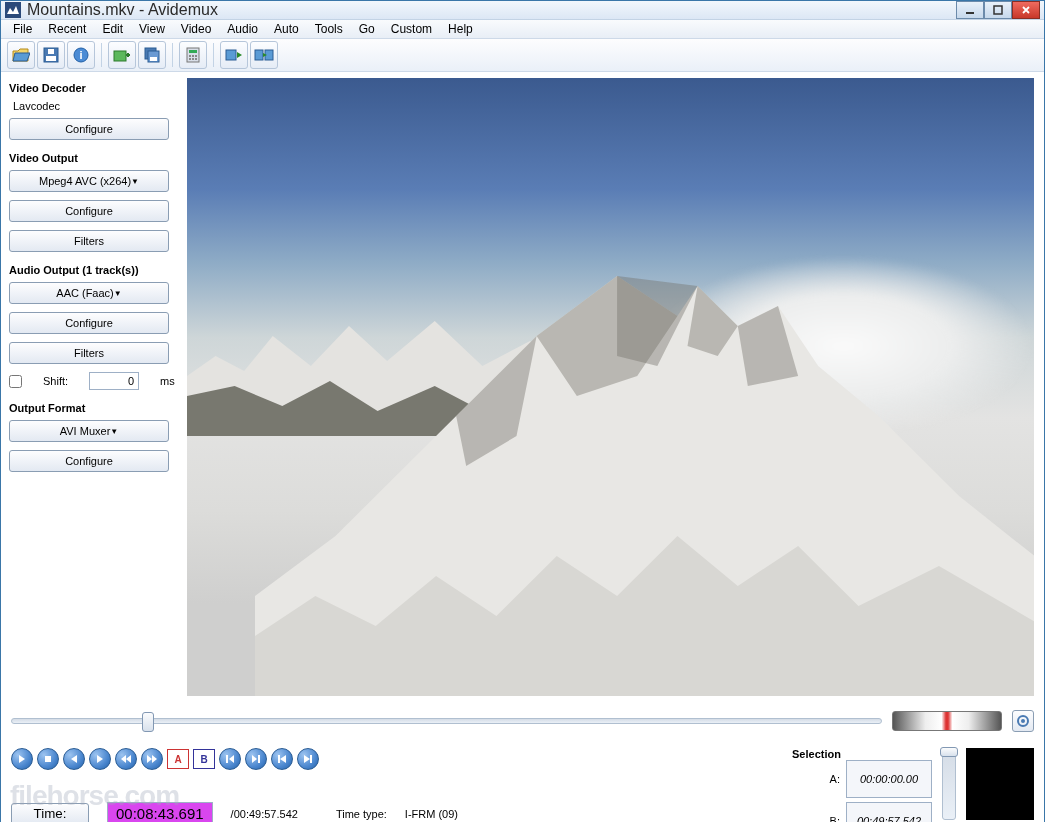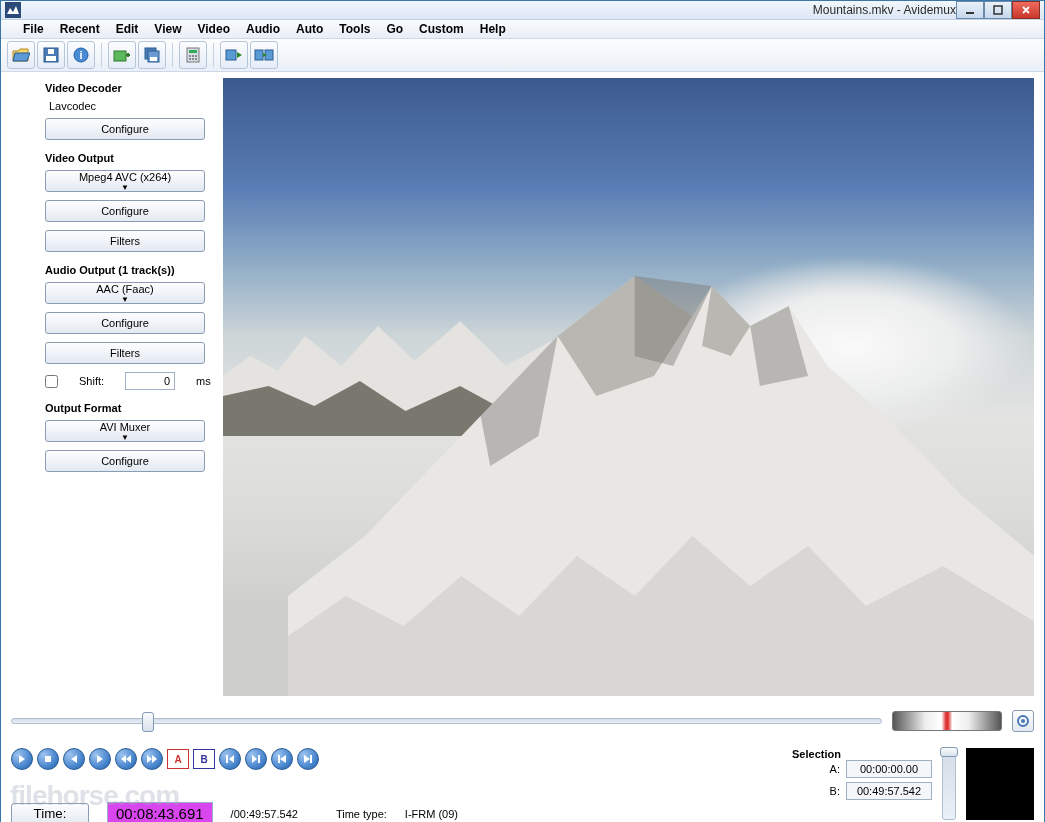--- a/index.html
+++ b/index.html
@@ -2,40 +2,40 @@
 <html><head>
 <meta charset="utf-8">
 <style>
 * { box-sizing: border-box; margin: 0; padding: 0; }
 body { font-family: "Segoe UI", Tahoma, sans-serif; font-size: 11px; background: #dde5ee; overflow: hidden; width: 1045px; height: 822px; }
 
 .window { width: 1045px; height: 822px; background: #fff; border: 1px solid #3a76a8; display: flex; flex-direction: column; }
 
 .titlebar { height: 28px; background: linear-gradient(#f2f7fc, #dce7f5); display: flex; align-items: center; padding: 0 4px; border-bottom: 1px solid #c3d3e5; }
 .titlebar-icon { width: 16px; height: 16px; margin-right: 6px; }
-.titlebar-text { flex: 1; font-size: 12px; color: #2b2b2b; text-align: right; }
+.titlebar-text { flex: 1; font-size: 16px; color: #2b2b2b; }
 .win-controls { display: flex; gap: 0; }
 .win-btn { width: 28px; height: 18px; border: 1px solid #6b8aab; background: linear-gradient(#e9f1fa,#c6d8ec); display: flex; align-items: center; justify-content: center; font-size: 10px; cursor: pointer; }
 .win-btn.close { background: linear-gradient(#ef6b5f,#c8372a); color: #fff; border-color: #8a2e24; border-top-right-radius: 0; }
 .win-btn svg { width: 10px; height: 10px; }
 
-.menubar { height: 21px; background: linear-gradient(#f9fbfd,#e8eef6); border-bottom: 1px solid #cdd9e8; display: flex; align-items: center; padding: 0 14px; font-weight: bold; }
+.menubar { height: 21px; background: linear-gradient(#f9fbfd,#e8eef6); border-bottom: 1px solid #cdd9e8; display: flex; align-items: center; padding: 0 4px; }
 .menubar span { padding: 2px 8px; font-size: 12px; cursor: pointer; }
 
 .toolbar { height: 34px; background: linear-gradient(#fdfdfe,#eaf0f8); border-bottom: 1px solid #cdd9e8; display: flex; align-items: center; padding: 2px 6px; gap: 2px; }
 .tool-btn { width: 28px; height: 28px; border: 1px solid #b6c6da; background: linear-gradient(#fcfdff,#e5ecf6); border-radius: 3px; display: flex; align-items: center; justify-content: center; cursor: pointer; }
 .tool-sep { width: 1px; height: 24px; background: #c3d3e5; margin: 0 4px; }
 
-.content { flex: 1; display: flex; background: #fff; padding-left: 36px; }
+.content { flex: 1; display: flex; background: #fff; }
 
 .sidebar { width: 186px; padding: 6px 8px; display: flex; flex-direction: column; gap: 4px; font-size: 11px; }
 .section-title { font-weight: bold; margin-top: 4px; margin-bottom: 2px; }
 .section-text { padding-left: 4px; margin-bottom: 2px; }
 .side-btn, .side-select { width: 160px; height: 22px; border: 1px solid #8a9db3; background: linear-gradient(#fdfdfe,#e3e9f2); border-radius: 3px; font-size: 11px; cursor: pointer; margin-bottom: 4px; display: flex; align-items: center; justify-content: center; }
-.side-select { justify-content: center; padding: 0 6px; flex-direction: column; }
+.side-select { justify-content: center; padding: 0 6px; }
 .side-select .arrow { font-size: 8px; }
 .shift-row { display: flex; align-items: center; gap: 21px; margin-bottom: 4px; }
 .shift-row input[type=checkbox] { margin: 0; }
 .shift-row .num { width: 50px; height: 18px; border: 1px solid #9eb0c6; background: #fff; text-align: right; padding: 0 4px; font-size: 11px; }
 
 .video-area { flex: 1; padding: 6px 10px 6px 0; }
 .video-frame { width: 100%; height: 618px; background: linear-gradient(to bottom, #3b5a8f 0%, #5a7db5 18%, #8facc6 30%, #ced6d8 42%, #e3e3e2 55%, #dcdcda 70%, #cfcfce 85%); position: relative; overflow: hidden; }
 .mountain-back { position:absolute; bottom:260px; left:0; width:45%; height:140px; }
 .mountain-back svg { width:100%; height:100%; }
 .clouds { position:absolute; right:0; bottom:260px; width:45%; height:180px; background: radial-gradient(ellipse at center,#fafafa 0%,#eceded 40%,rgba(236,237,237,0) 70%); filter: blur(3px); }
@@ -57,21 +57,21 @@
 .marker-b { border-color:#339; color:#339; }
 
 .time-row { display: flex; align-items: center; gap: 18px; margin-top: 32px; font-size: 11px; }
 .time-btn { width: 78px; height: 22px; border: 1px solid #8a9db3; background: linear-gradient(#fdfdfe,#e3e9f2); border-radius: 3px; cursor: pointer; display:flex; align-items:center; justify-content:center; }
 .time-field { border: 1px solid #9eb0c6; background: #d946ef; padding: 2px 8px; font-size: 15px; min-width: 86px; text-align:center; }
 
 .right-info { margin-left: auto; display: flex; align-items: flex-start; gap: 10px; }
 .selection-block { font-size: 11px; text-align: right; }
 .selection-block .sel-title { font-weight: bold; text-align: left; width:140px; }
 .sel-row { display: flex; align-items: center; justify-content: flex-end; gap: 6px; margin-bottom: 4px; }
-.sel-val { border: 1px solid #9eb0c6; background: #f4f6fa; padding: 2px 8px; min-width: 86px; text-align:center; }
+.sel-val { border: 1px solid #9eb0c6; background: #f4f6fa; padding: 12px 8px; min-width: 86px; text-align:center;font-style:italic; }
 .vol-slider { width: 14px; height: 72px; background: linear-gradient(#d4dce6,#eaf0f7); border:1px solid #b0bfd0; border-radius:3px; position:relative; cursor:pointer; }
 .vol-thumb { position:absolute; top:-2px; left:-3px; width:18px; height:10px; background:linear-gradient(#fbfcfd,#d8e1ec); border:1px solid #8298b3; border-radius:3px; }
 .preview-box { width: 68px; height: 72px; background: #000; }
 
 .watermark { position: absolute; bottom: 10px; left: 10px; font-size: 28px; font-weight: bold; color: rgba(160,170,185,0.35); letter-spacing: -1px; pointer-events: none; }
 </style>
 </head>
 <body>
 
 <div class="window">

